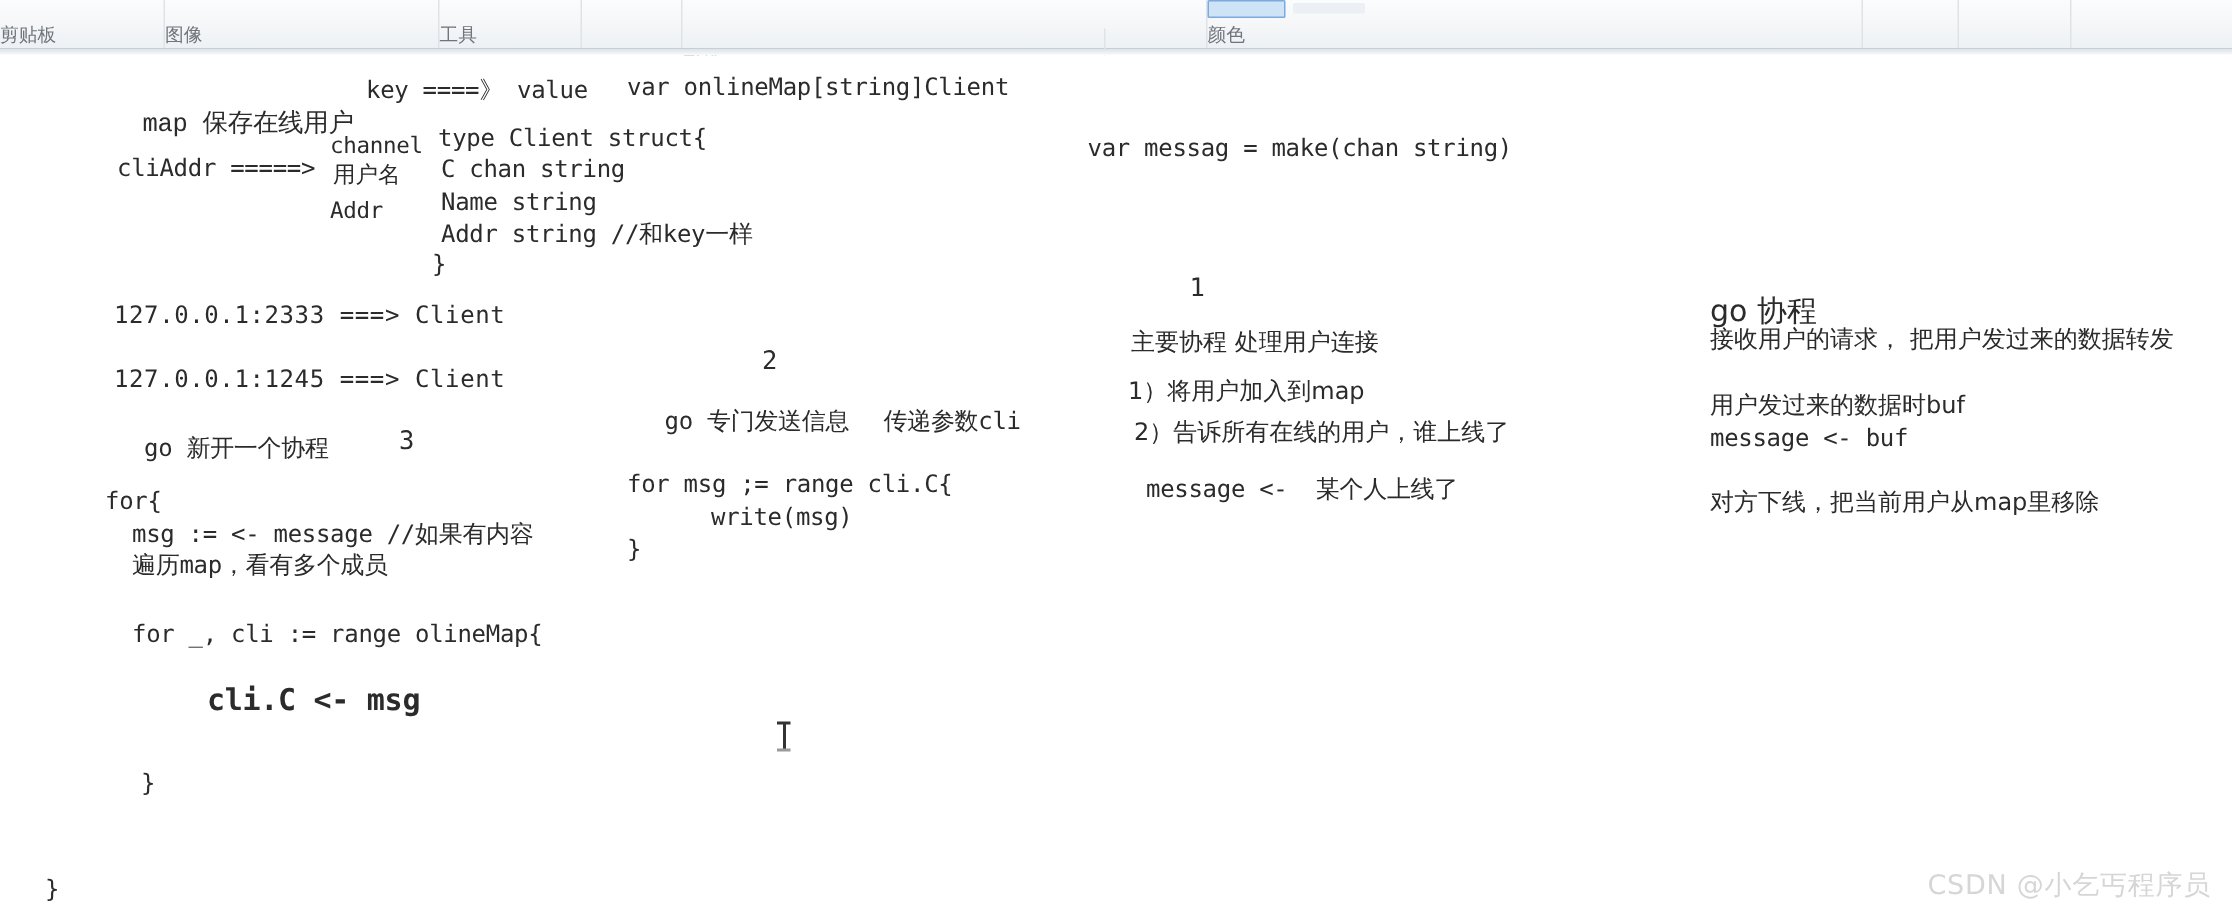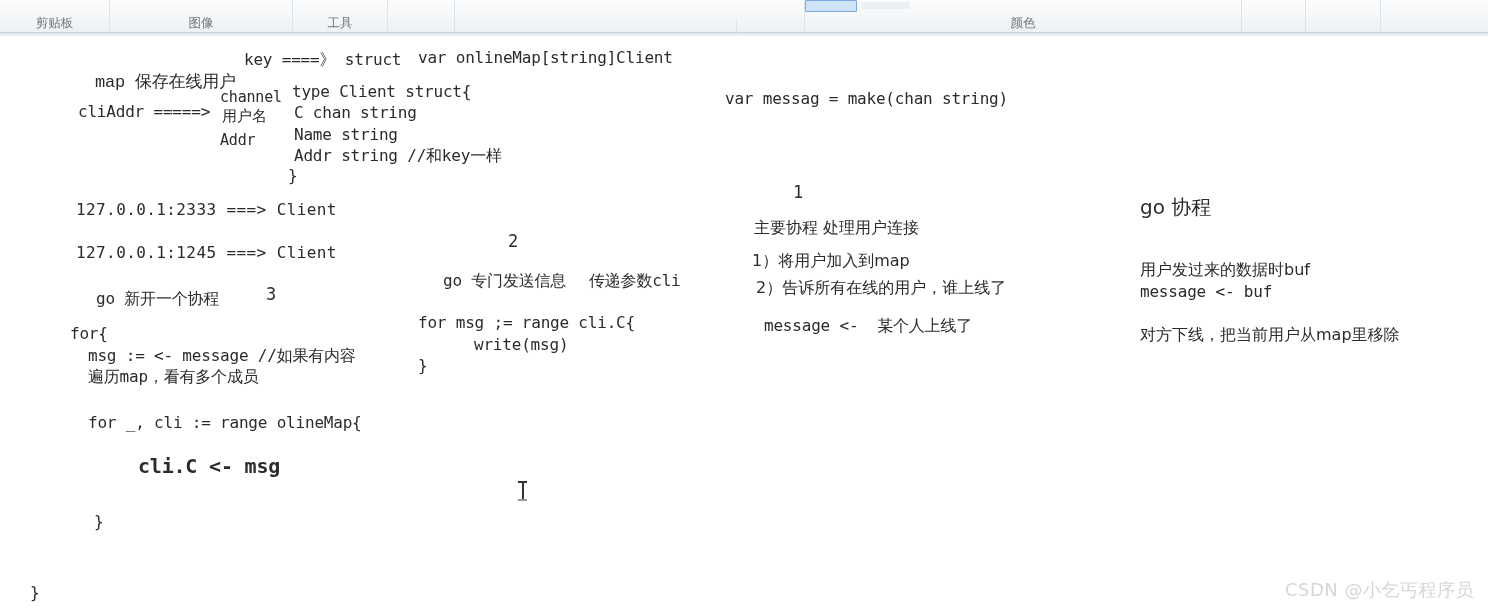--- a/index.html
+++ b/index.html
@@ -38,21 +38,21 @@
     top: 0;
     height: 32px;
     box-sizing: border-box;
     border-right: 1px solid #dfe3e8;
   }
   .rib-label {
     position: absolute;
     left: 0;
     right: 0;
     bottom: 2px;
-    text-align: center;
+    text-align: left;
     font-family: "DejaVu Sans", "Liberation Sans", sans-serif;
     font-size: 12.5px;
     color: #70757c;
     line-height: 14px;
     white-space: nowrap;
   }
   #color-swatch-selected {
     position: absolute;
     left: 805px;
     top: 0px;
@@ -185,21 +185,21 @@
   <div id="color-swatch-ghost"></div>
 </div>
 <div id="ribbon-underline"></div>
 
 <div id="canvas">
 
   <div class="note mix" style="left:78px; top:10px; font-size:17px;">
     <span class="m">map 保存在线用户</span>
   </div>
 
-  <div class="note mono" style="left:244px; top:12px; font-size:16px;">key ====》 struct</div>
+  <div class="note mono" style="left:244px; top:12px; font-size:16px;">key ====》 value</div>
 
   <div class="note mono" style="left:418px; top:10px; font-size:16px;">var onlineMap[string]Client</div>
 
   <div class="note mono" style="left:725px; top:51px; font-size:16px;">var messag = make(chan string)</div>
 
   <div class="note mono" style="left:78px; top:64px; font-size:16px;">cliAddr =====&gt;</div>
 
   <div class="note mono" style="left:220px; top:50px; font-size:15px;">channel</div>
 
   <div class="note cjk" style="left:222px; top:69px; font-size:15px;">用户名</div>
@@ -255,20 +255,21 @@
   <div class="note cjk" style="left:754px; top:180px; font-size:16px;">主要协程 处理用户连接</div>
 
   <div class="note cjk" style="left:752px; top:213px; font-size:16px;">1）将用户加入到map</div>
 
   <div class="note cjk" style="left:756px; top:240px; font-size:16px;">2）告诉所有在线的用户，谁上线了</div>
 
   <div class="note mono" style="left:764px; top:278px; font-size:16px;">message &lt;-  某个人上线了</div>
 
   <div class="note cjk" style="left:1140px; top:157px; font-size:20px;">go 协程</div>
 
+  <div class="note cjk" style="left:1140px; top:178px; font-size:16px;">接收用户的请求， 把用户发过来的数据转发</div>
 
   <div class="note cjk" style="left:1140px; top:222px; font-size:16px;">用户发过来的数据时buf</div>
 
   <div class="note mono" style="left:1140px; top:244px; font-size:16px;">message &lt;- buf</div>
 
   <div class="note cjk" style="left:1140px; top:287px; font-size:16px;">对方下线，把当前用户从map里移除</div>
 
   <div id="text-cursor">
     <div class="cap-top"></div>
     <div class="bar"></div>

